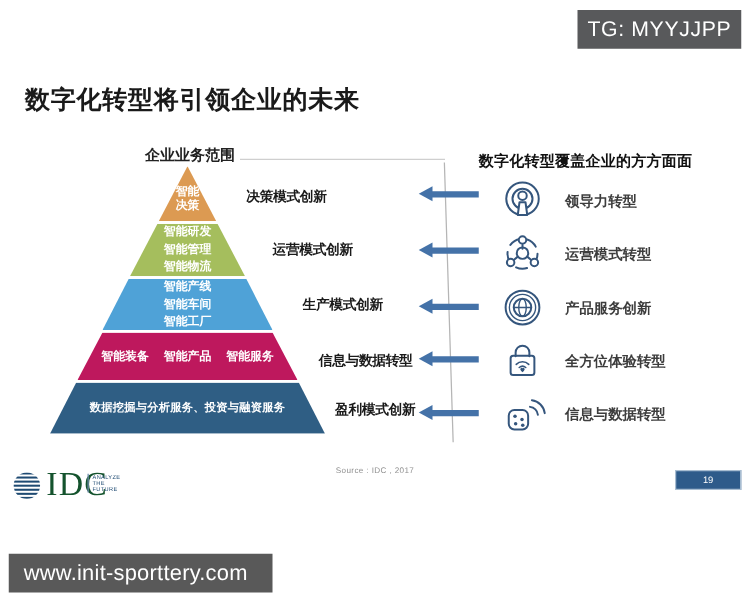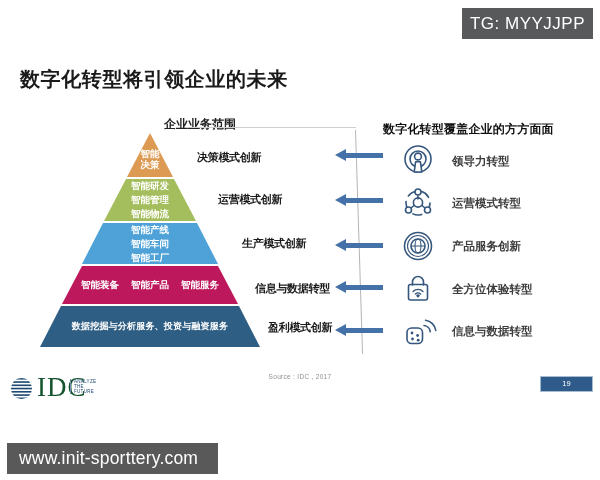--- a/index.html
+++ b/index.html
@@ -4,21 +4,21 @@
 <style>
   * { margin:0; padding:0; box-sizing:border-box; }
   body { width:600px; height:480px; font-family:"Liberation Sans", sans-serif; background:#fff; position:relative; overflow:hidden; }
   .canvas { position:absolute; left:0; top:0; width:507px; height:480px; background:#ffffff;border-radius:27px; }
 
   .tg-box { position:absolute; left:462px; top:8px; width:131px; height:31px; background:#58595b;
             color:#fff; font-size:17px; text-align:center; line-height:31px; letter-spacing:0.5px; }
 
   .title { position:absolute; left:20px; top:66px; font-size:20px; font-weight:bold; color:#1a1a1a; letter-spacing:0.6px; }
 
-  .pyr-header { position:absolute; left:116px; top:116px; font-size:12px; font-weight:bold; color:#222;margin-left:48px; }
+  .pyr-header { position:absolute; left:116px; top:116px; font-size:12px; font-weight:bold; color:#222; }
   .callout-line { position:absolute; left:192px; top:127px; width:164px; height:1px; background:#cfcfcf; }
 
   .pyramid { position:absolute; left:40px; top:133px; width:220px; height:214px; }
   .lvl { position:absolute; left:0; width:220px; color:#fff; font-weight:bold; text-align:center; }
   .lvl1 { top:0; height:44px; clip-path:polygon(110px 0, 133px 44px, 87px 44px); background:#dc9a52; padding-top:16px; }
   .lvl2 { top:46px; height:42px; clip-path:polygon(86px 0, 134px 0, 156px 42px, 64px 42px); background:#a5be5d;
           display:flex; flex-direction:column; justify-content:center; }
   .lvl3 { top:90px; height:41px; clip-path:polygon(63px 0, 157px 0, 178px 41px, 42px 41px); background:#4fa2d7;
           display:flex; flex-direction:column; justify-content:center; }
   .lvl4 { top:133px; height:38px; clip-path:polygon(42px 0, 178px 0, 198px 38px, 22px 38px); background:#be185d;

